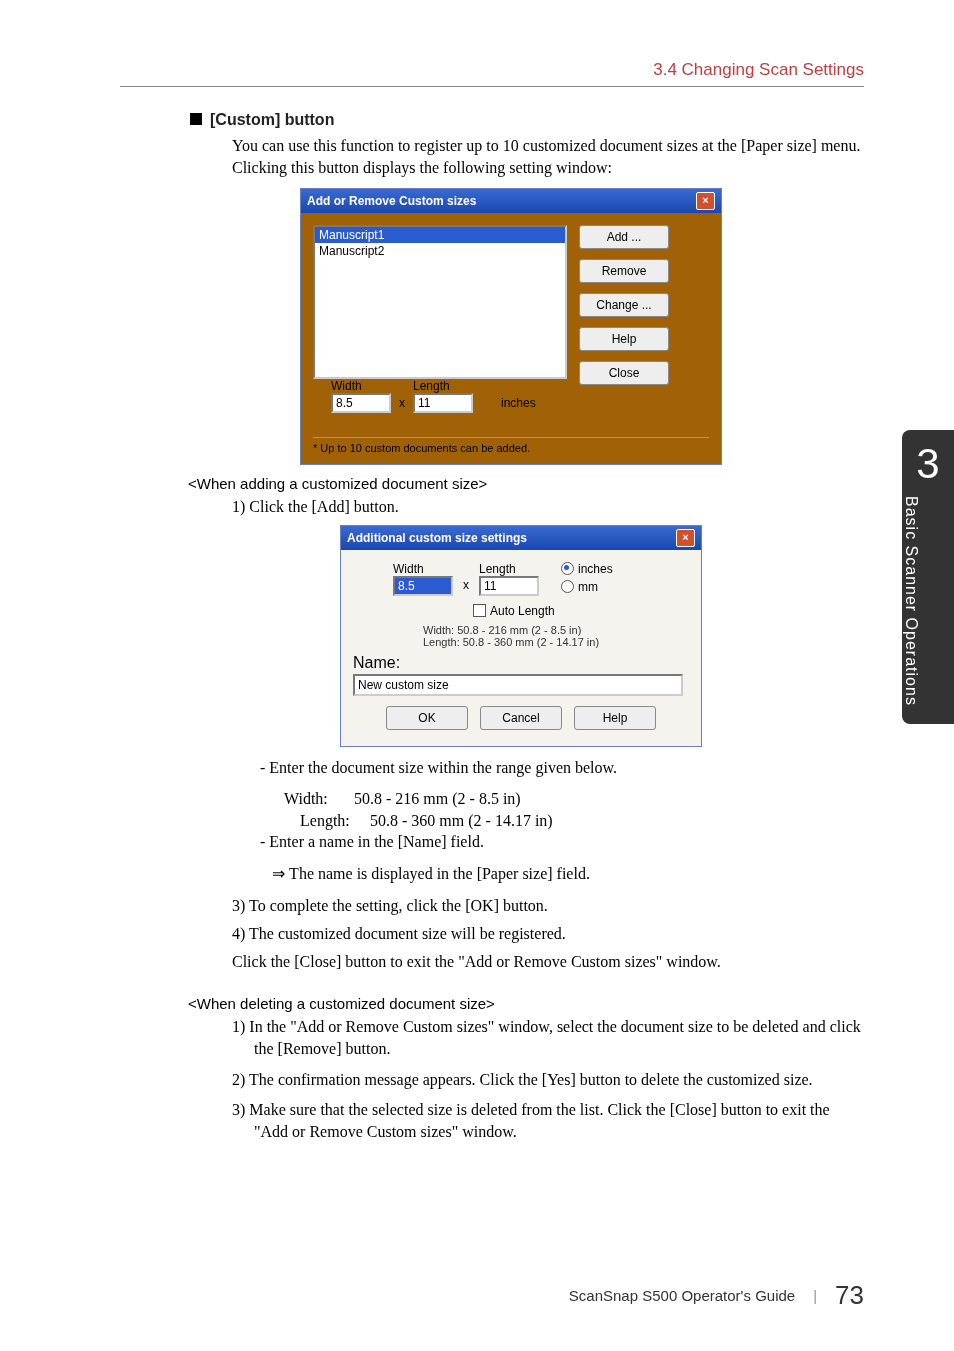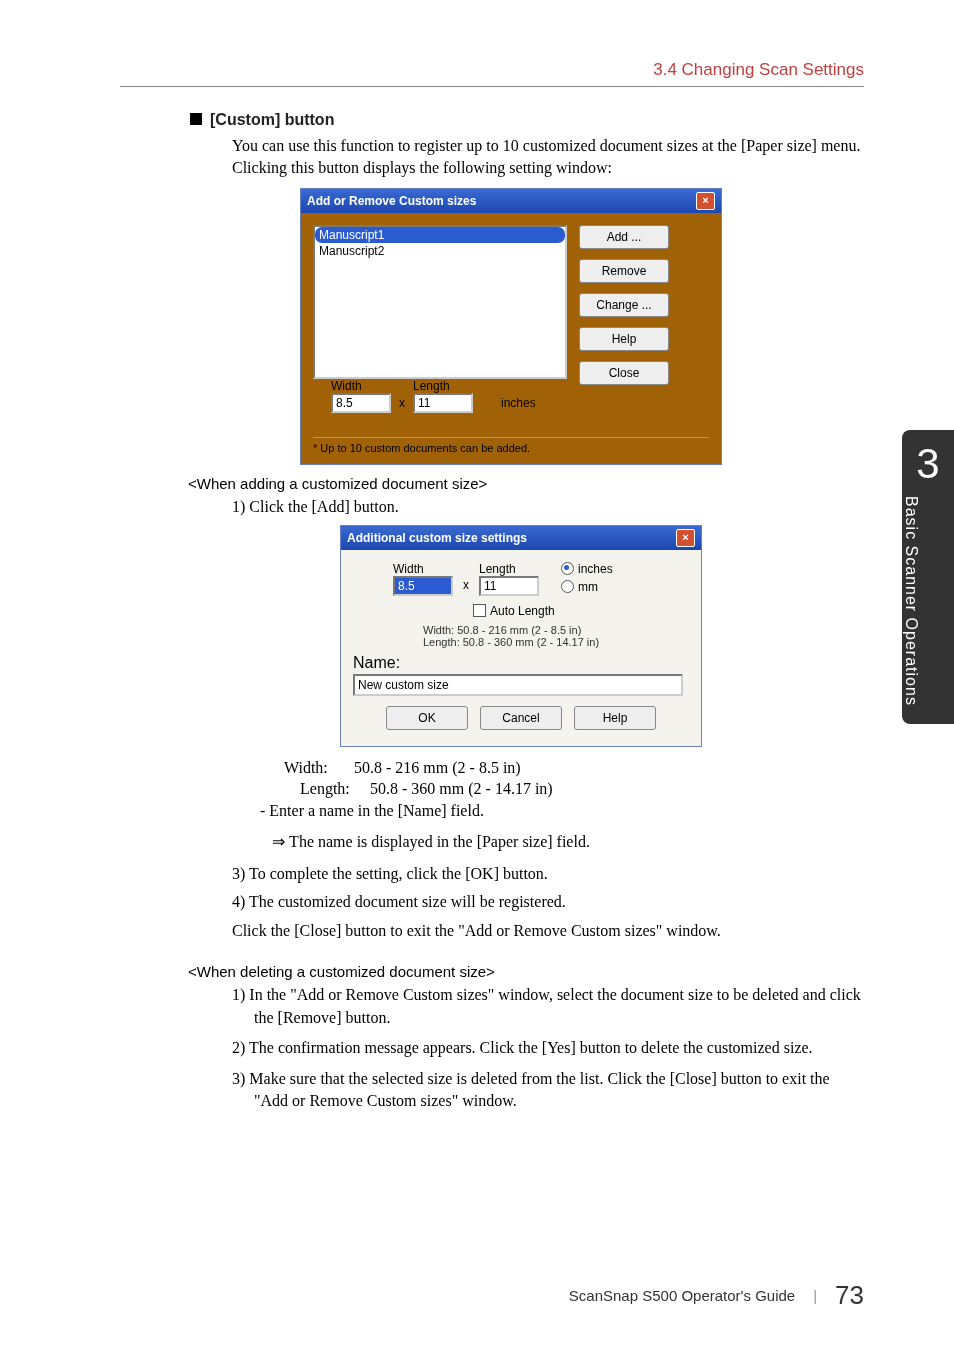--- a/index.html
+++ b/index.html
@@ -91,21 +91,20 @@
     width: 250px;
     height: 150px;
     border: 2px inset #ccc;
     background: #fff;
     padding: 0;
     overflow: hidden;
   }
   .list-item {
     padding: 1px 4px;
     font-size: 12px;
-    border-radius: 7px;
   }
   .list-item.selected {
     background: #2a5bd0;
     color: #fff;
   }
   .btn-col {
     display: flex;
     flex-direction: column;
     gap: 10px;
     width: 90px;
@@ -324,20 +323,21 @@
       <div style="font-size:16px;margin-bottom:2px;">Name:</div>
       <input class="name-input" value="New custom size" style="">
       <div class="dlg2-btns">
         <div class="win-btn">OK</div>
         <div class="win-btn">Cancel</div>
         <div class="win-btn">Help</div>
       </div>
     </div>
   </div>
 
+  <div class="body-text" style="margin-left:140px;">- Enter the document size within the range given below.</div>
   <div class="range-block">
     <div><span class="lbl" style="margin-left:24px;">Width:</span><span>50.8 - 216 mm (2 - 8.5 in)</span></div>
     <div><span class="lbl" style="margin-left:40px;">Length:</span><span>50.8 - 360 mm (2 - 14.17 in)</span></div>
   </div>
   <div class="body-text" style="margin-left:140px;">- Enter a name in the [Name] field.</div>
   <div class="body-text" style="margin-left:152px;">⇒ The name is displayed in the [Paper size] field.</div>
 
   <div class="num-text" style="margin-top:10px;">3)  To complete the setting, click the [OK] button.</div>
   <div class="num-text">4)  The customized document size will be registered.</div>
   <div class="body-text">Click the [Close] button to exit the "Add or Remove Custom sizes" window.</div>

